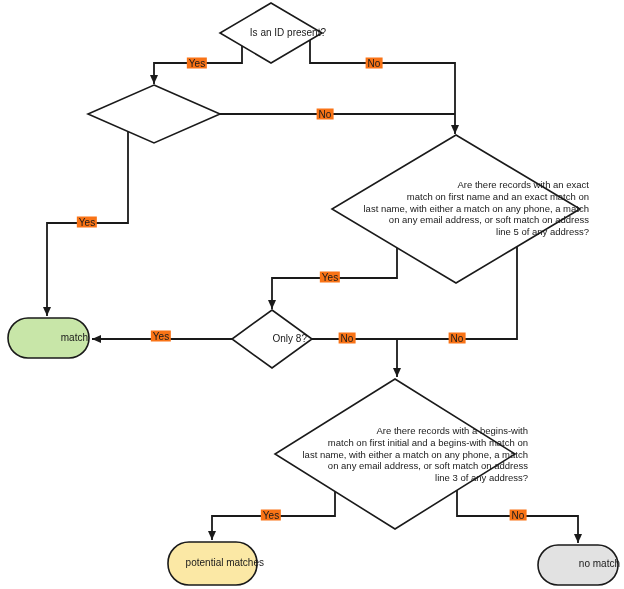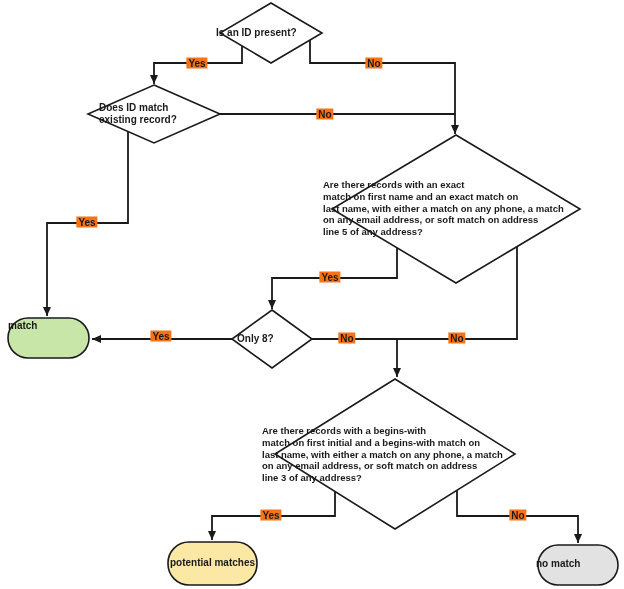--- a/index.html
+++ b/index.html
@@ -7,27 +7,26 @@
     position:relative;
     width:624px;height:589px;
     background:#ffffff;
     font-family:"Liberation Sans",sans-serif;
     overflow:hidden;
   }
   .canvas svg{position:absolute;left:0;top:0;}
   .lbl{
     position:absolute;
     transform:translate(-50%,-50%);
-    text-align:left;
+    text-align:right;
     color:#1a1a1a;
     font-size:10px;
     line-height:12px;
     white-space:pre-line;
     pointer-events:none;
-    font-weight:bold;
   }
   .lbl.big{font-size:9.5px;line-height:11.8px;width:266px;}
   .edge-lbl{
     background:#f97316;
     padding:0 2px;
     line-height:11px;
     pointer-events:none;
   }
 </style>
 </head>
@@ -62,35 +61,33 @@
       <polygon points="456,135 580,209 456,283 332,209" fill="#ffffff"></polygon>
       <polygon points="272,310 312,339 272,368 232,339" fill="#ffffff"></polygon>
       <polygon points="395,379 515,454 395,529 275,454" fill="#ffffff"></polygon>
       <rect x="8" y="318" width="81" height="40" rx="20" ry="20" fill="#c8e6a8"></rect>
       <rect x="168" y="542" width="89" height="43" rx="21" ry="21" fill="#fbe8a5"></rect>
       <rect x="538" y="545" width="80" height="40" rx="20" ry="20" fill="#e2e2e2"></rect>
     </g>
   </svg>
 
   <div class="lbl" style="left:271px;top:33px;width:110px;">Is an ID present?</div>
-  <div class="lbl" style="left:154px;top:114px;width:110px;">Does ID match
-existing record?</div>
   <div class="lbl big" style="left:456px;top:208px;">Are there records with an exact
 match on first name and an exact match on
 last name, with either a match on any phone, a match
 on any email address, or soft match on address
 line 5 of any address?</div>
   <div class="lbl" style="left:272px;top:339px;width:70px;">Only 8?</div>
   <div class="lbl big" style="left:395px;top:454px;">Are there records with a begins-with
 match on first initial and a begins-with match on
 last name, with either a match on any phone, a match
 on any email address, or soft match on address
 line 3 of any address?</div>
-  <div class="lbl" style="left:48px;top:326px;width:80px;">match</div>
-  <div class="lbl" style="left:220px;top:563px;width:100px;">potential matches</div>
+  <div class="lbl" style="left:48px;top:338px;width:80px;">match</div>
+  <div class="lbl" style="left:214px;top:563px;width:100px;">potential matches</div>
   <div class="lbl" style="left:578px;top:564px;width:84px;">no match</div>
 
   <div class="lbl edge-lbl" style="left:197px;top:63px;">Yes</div>
   <div class="lbl edge-lbl" style="left:374px;top:63px;">No</div>
   <div class="lbl edge-lbl" style="left:325px;top:114px;">No</div>
   <div class="lbl edge-lbl" style="left:87px;top:222px;">Yes</div>
   <div class="lbl edge-lbl" style="left:330px;top:277px;">Yes</div>
   <div class="lbl edge-lbl" style="left:457px;top:338px;">No</div>
   <div class="lbl edge-lbl" style="left:161px;top:336px;">Yes</div>
   <div class="lbl edge-lbl" style="left:347px;top:338px;">No</div>

